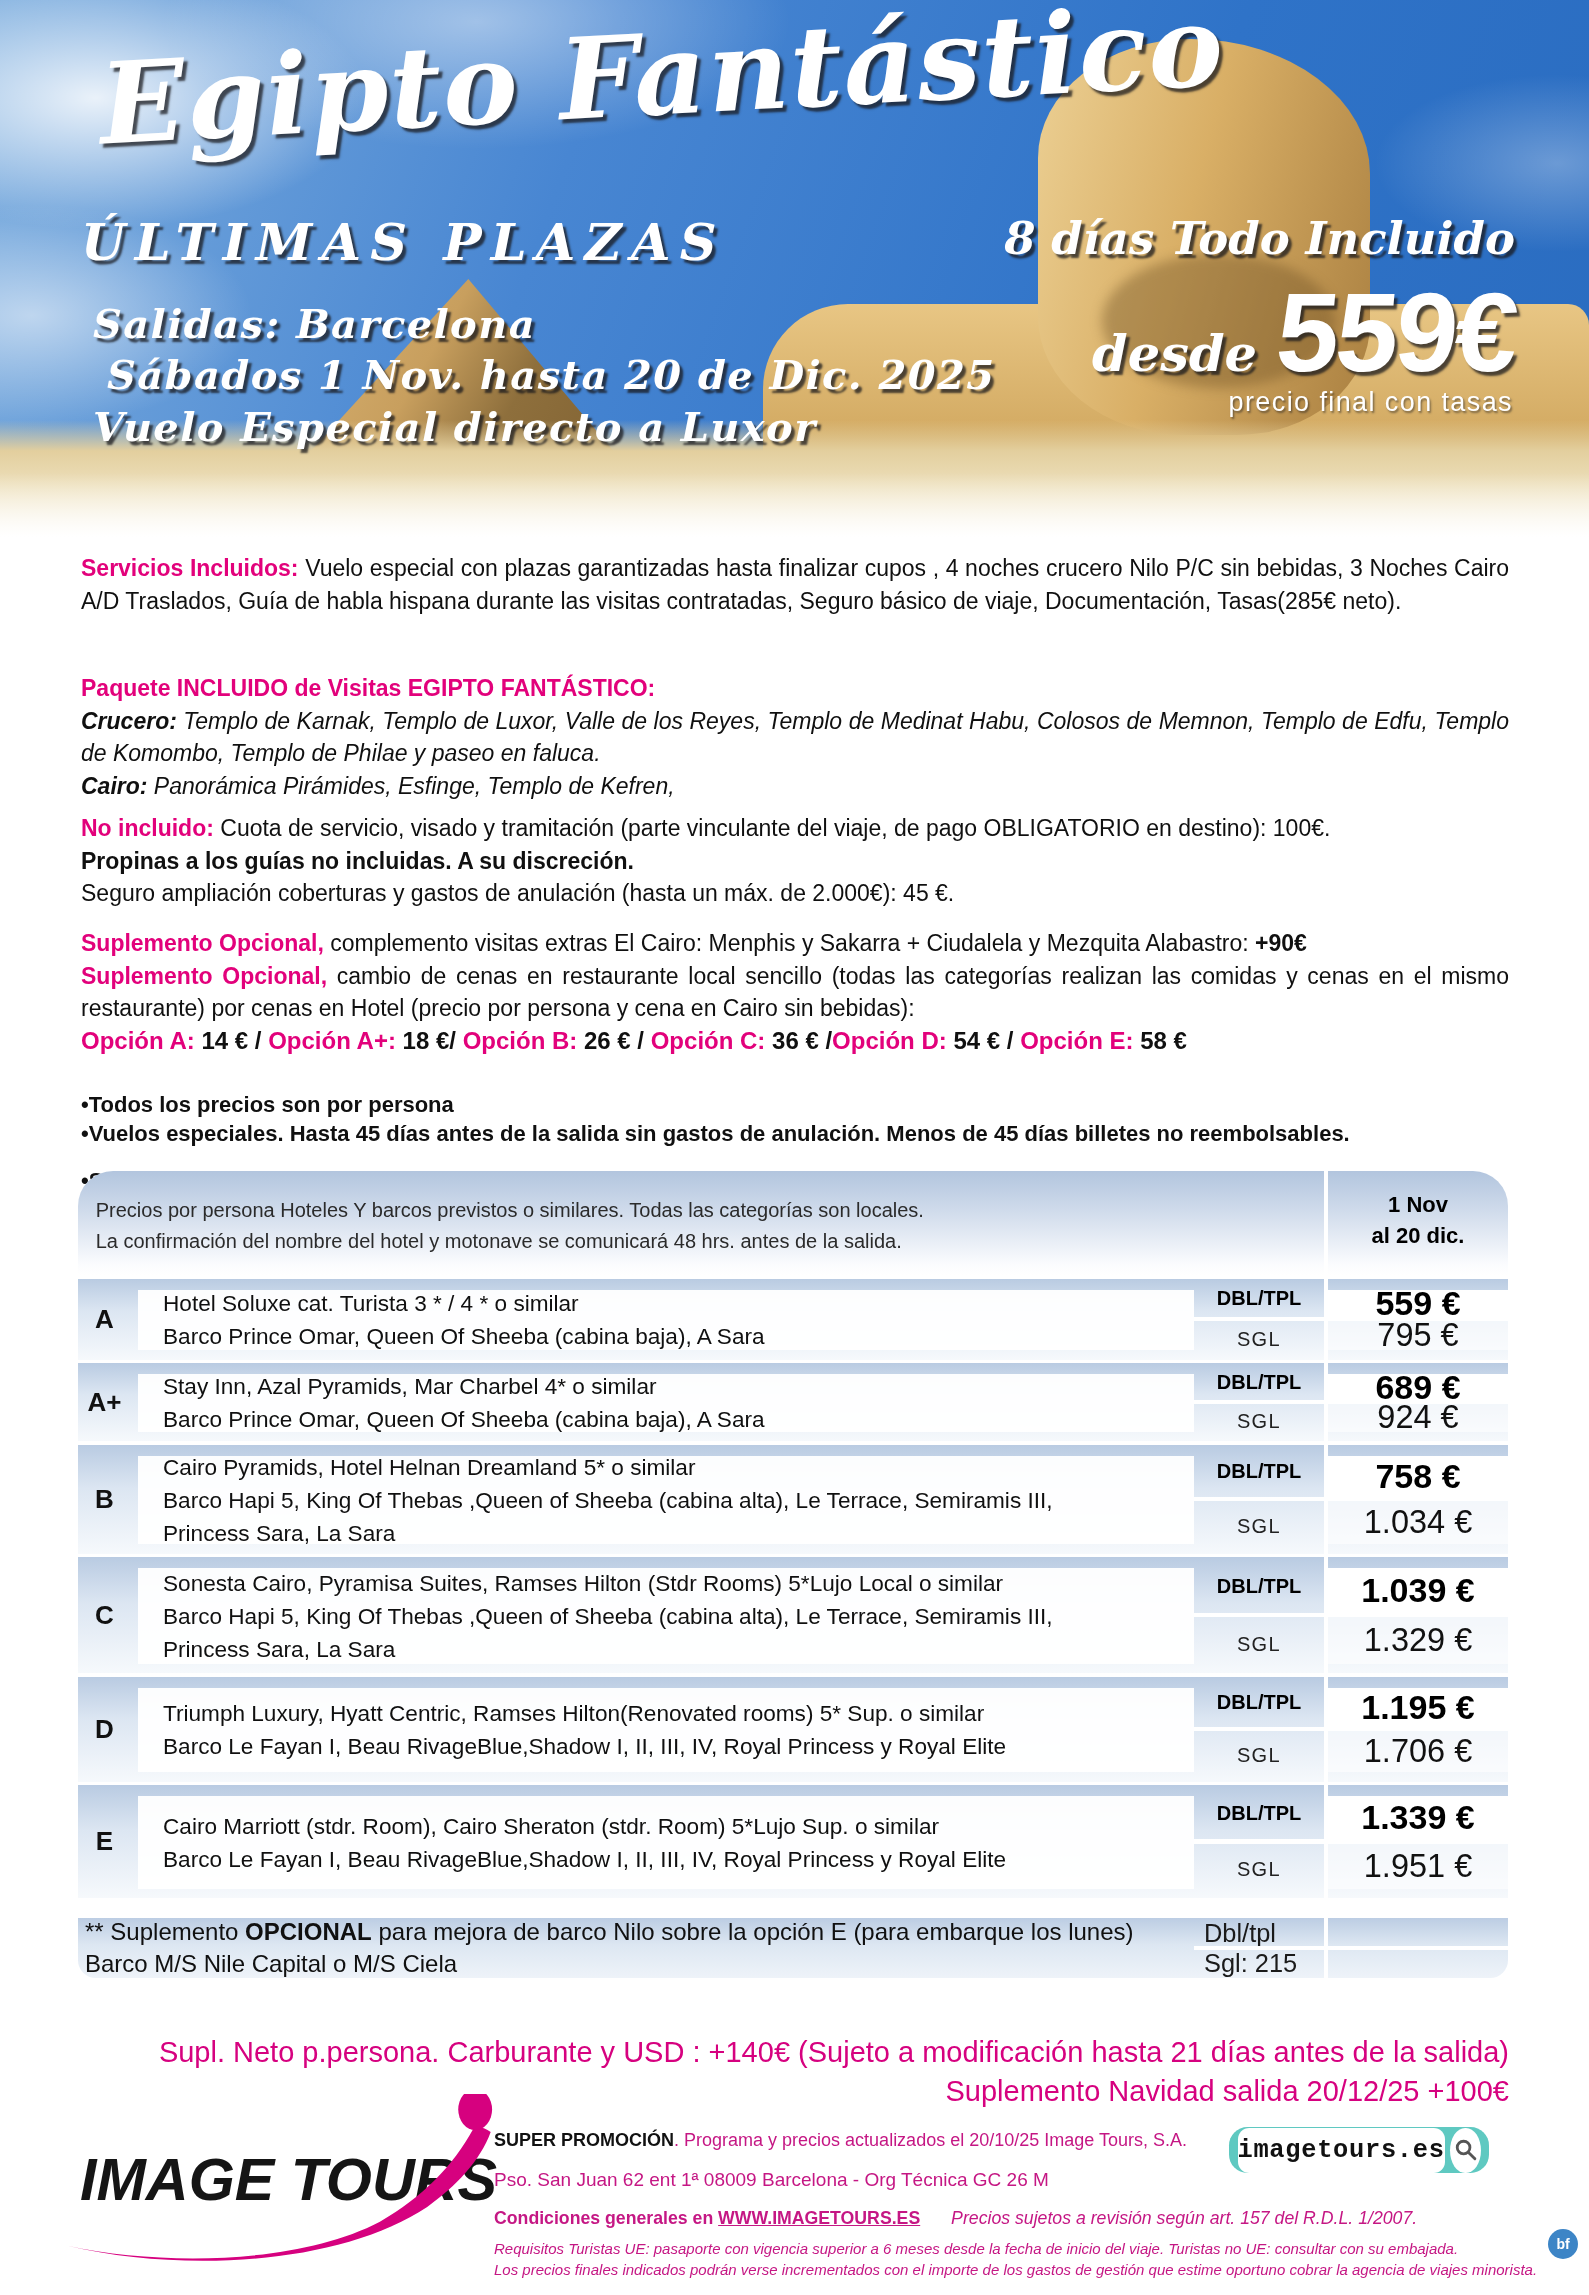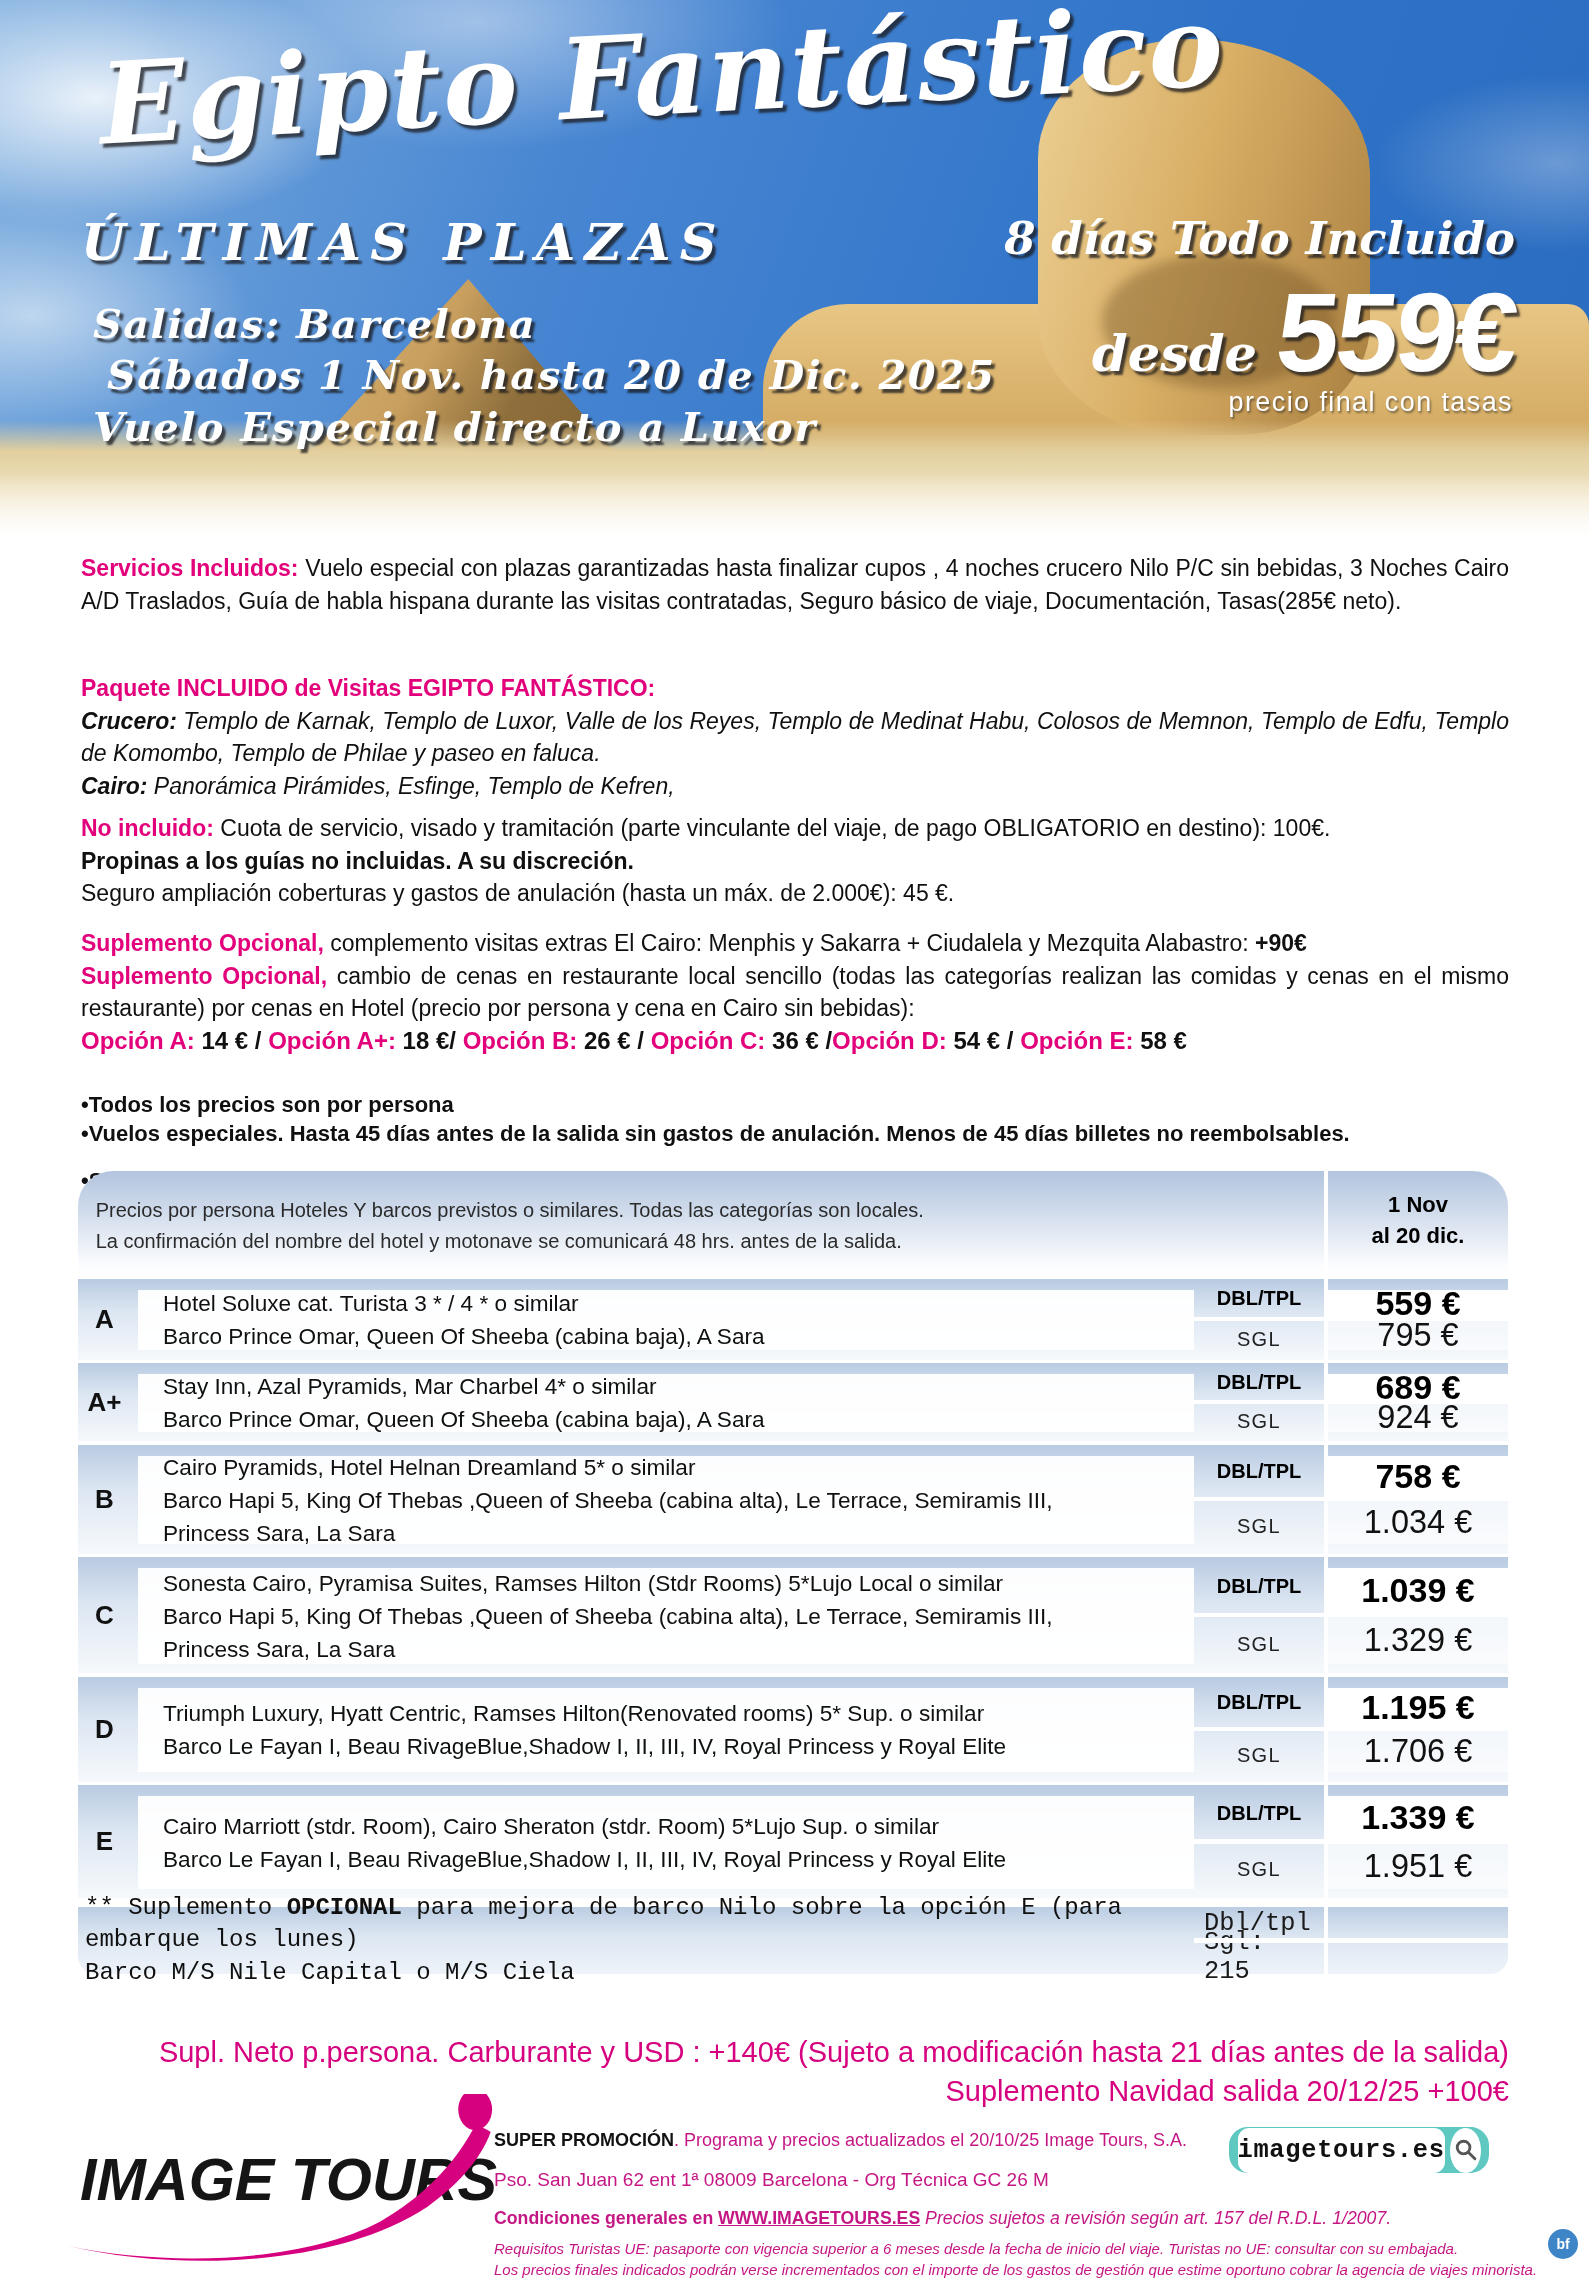--- a/index.html
+++ b/index.html
@@ -83,39 +83,39 @@
     align-items:center;justify-content:center;font-size:20px;}
   .lbl-dbl{top:0;font-weight:bold;color:#000;}
   .lbl-sgl{top:50%;color:#222;letter-spacing:1.4px;}
   .pr-dbl{position:absolute;left:1250px;top:11.3px;height:calc(50% - 13.4px);width:180px;background:#fff;
     display:flex;align-items:center;justify-content:center;font-weight:bold;font-size:34px;color:#000;}
   .pr-sgl{position:absolute;left:1250px;top:calc(50% + 2.1px);bottom:9.2px;width:180px;
     background:rgba(255,255,255,.6);display:flex;align-items:center;justify-content:center;
     font-size:32.5px;color:#111;}
   .mline{position:absolute;left:1116px;right:0;top:calc(50% - 2.1px);height:4.2px;background:#fff;}
   .vline{position:absolute;left:1246px;top:0;bottom:0;width:4.2px;background:#fff;}
-  .t-note{position:relative;margin-top:9px;height:67px;border-radius:0 0 17.7px 17.7px;
-    background:linear-gradient(180deg,#bccde3 0%,#dde7f2 45%,#eef3f9 100%);font-family:Liberation Mono, monospace;}
+  .t-note{position:relative;margin-top:20px;height:60px;border-radius:0 0 17.7px 17.7px;
+    background:linear-gradient(180deg,#bccde3 0%,#dde7f2 45%,#eef3f9 100%);}
   .n-text{position:absolute;left:7px;top:0;bottom:0;width:1098px;display:flex;flex-direction:column;
     justify-content:center;font-size:24px;line-height:32.5px;color:#101010;}
   .n-dbl,.n-sgl{position:absolute;left:1116px;width:130px;height:50%;display:flex;align-items:center;
     padding-left:10px;box-sizing:border-box;font-size:25.4px;color:#1a1a1a;}
   .n-dbl{top:0;} .n-sgl{top:50%;}
 
   
   #pink-notes{position:absolute;left:81px;top:2033px;width:1428px;text-align:right;
     color:#d6017f;font-size:29px;line-height:39px;}
 
   
   .logo{position:absolute;left:60px;top:2094px;}
   .f-text{position:absolute;left:494px;top:2130px;width:1081px;color:#c51784;}
   .f-l1{font-size:18px;margin-bottom:18.4px;}
   .f-l2{font-size:19px;margin-bottom:17px;}
   .f-l3{font-size:17.7px;font-weight:bold;margin-bottom:8.5px;}
-  .f-l3 .ital{font-weight:normal;}
+  .f-l3 .ital{font-weight:normal;padding-left:26px;}
   .f-l4,.f-l5{font-size:15px;font-style:italic;line-height:21px;}
   .f-black{color:#111;}
   .f-link{color:#c51784;text-decoration:underline;font-weight:bold;}
   .site-btn{position:absolute;left:1229px;top:2127px;width:260px;height:46px;background:#5fc9c1;
     border-radius:18.4px;display:flex;align-items:center;padding:0 8.5px;box-sizing:border-box;
     border:none;cursor:pointer;}
   .btn-text{background:#fff;border-radius:11.3px;height:45px;flex:1;display:flex;align-items:center;
     justify-content:center;font-family:"Liberation Mono",monospace;font-weight:bold;font-size:25.4px;
     color:#111;letter-spacing:0.7px;}
   .btn-circle{width:45px;height:45px;border-radius:50%;background:#fff;margin-left:5.7px;

